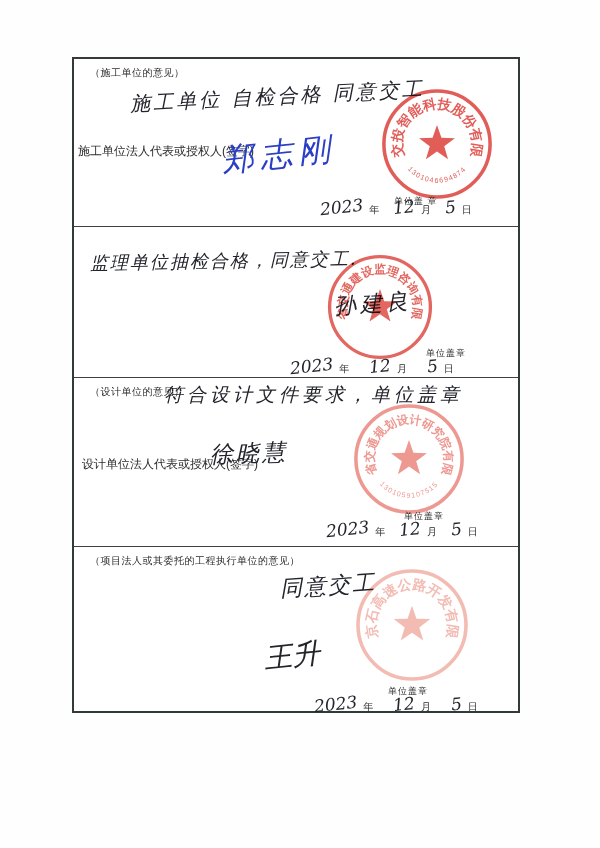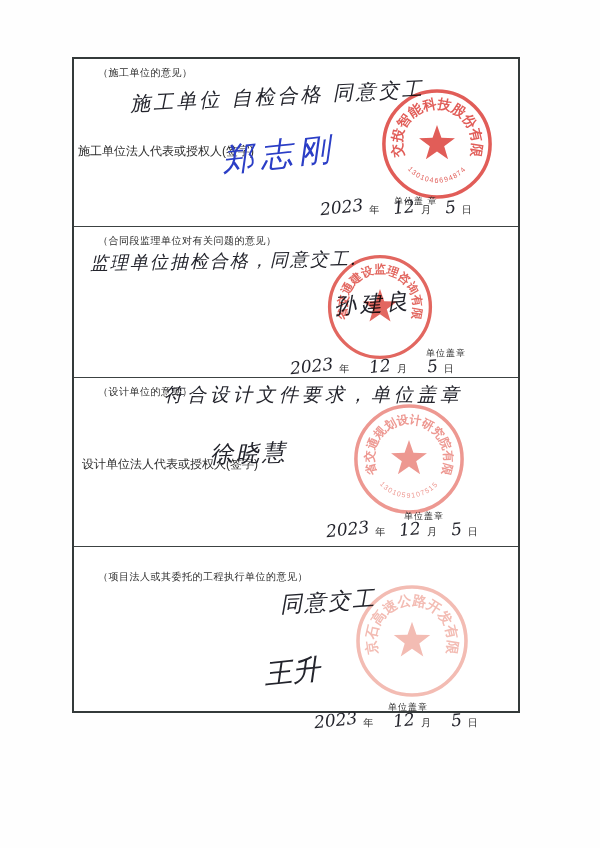--- a/index.html
+++ b/index.html
@@ -1,24 +1,24 @@
 <!DOCTYPE html>
 <html><head>
 <meta charset="utf-8">
 <style>
   * { margin:0; padding:0; box-sizing:border-box; }
   html,body { width:600px; height:848px; }
   body { background:#ffffff; font-family:"Liberation Sans","DejaVu Sans",sans-serif; position:relative; overflow:hidden; }
   .sheet { position:absolute; inset:0; background:#fefefe; }
   .frame { position:absolute; left:72px; top:57px; width:448px; height:656px; border:2px solid #343a3a; background:#fff; }
   .row { position:relative; border-bottom:1px solid #3c4242; }
-  .row:last-child { border-bottom:none;margin-top:16px; }
+  .row:last-child { border-bottom:none; }
   .r0 { height:168px; } .r1 { height:151px; } .r2 { height:169px; } .r3 { height:164px; }
 
-  .header { position:absolute; left:24px; top:7px; font-size:10px; color:#2c2c2c; letter-spacing:.5px; white-space:nowrap; }
+  .header { position:absolute; left:16px; top:7px; font-size:10px; color:#2c2c2c; letter-spacing:.5px; white-space:nowrap; }
   .sig-label { position:absolute; font-size:12px; color:#2c2c2c; white-space:nowrap; }
   .hand { font-family:"DejaVu Serif","Liberation Serif",serif; font-style:italic; color:#23242c; white-space:nowrap; }
   .opinion { position:absolute; }
   .signature { position:absolute; }
 
   .stamp { position:absolute; mix-blend-mode:multiply; opacity:.92; }
   .stamp svg { display:block; width:100%; height:100%; overflow:visible; }
   .ring { fill:none; stroke:currentColor; stroke-width:6; }
   .arc { fill:none; }
   .star { fill:currentColor; }
@@ -87,21 +87,20 @@
         <span class="num">2023</span>
           <span class="unit">年</span>
         <span class="num">12</span>
           <span class="unit">月</span>
         <span class="num">5</span>
           <span class="unit">日</span>
       </div>
     </section>
 
     <section class="row r1">
-      <div class="header">（合同段监理单位对有关问题的意见）</div>
       <div class="opinion hand">监理单位抽检合格，同意交工.</div>
       <div class="signature hand">孙建良</div>
       <div class="stamp st1" style="color: rgb(224, 90, 82);">
         <svg viewBox="-100 -100 200 200">
           <circle class="ring" r="90"></circle>
           <path id="at1" class="arc" d="M -54.4,25.4 A 60,60 0 1 1 54.4,25.4"></path>
           <path id="ab1" class="arc" d="M -48,45 A 66,66 0 0 0 48,45"></path>
           <text class="seal-co f15"><textPath href="#at1" startOffset="50%">河北省交通建设监理咨询有限公司</textPath></text>
           <text class="seal-no"><textPath href="#ab1" startOffset="50%"></textPath></text>
           <polygon class="star" points="0,-32 7.5,-10.4 30.4,-9.9 12.2,4 18.8,25.9 0,12.8 -18.8,25.9 -12.2,4 -30.4,-9.9 -7.5,-10.4"></polygon>

